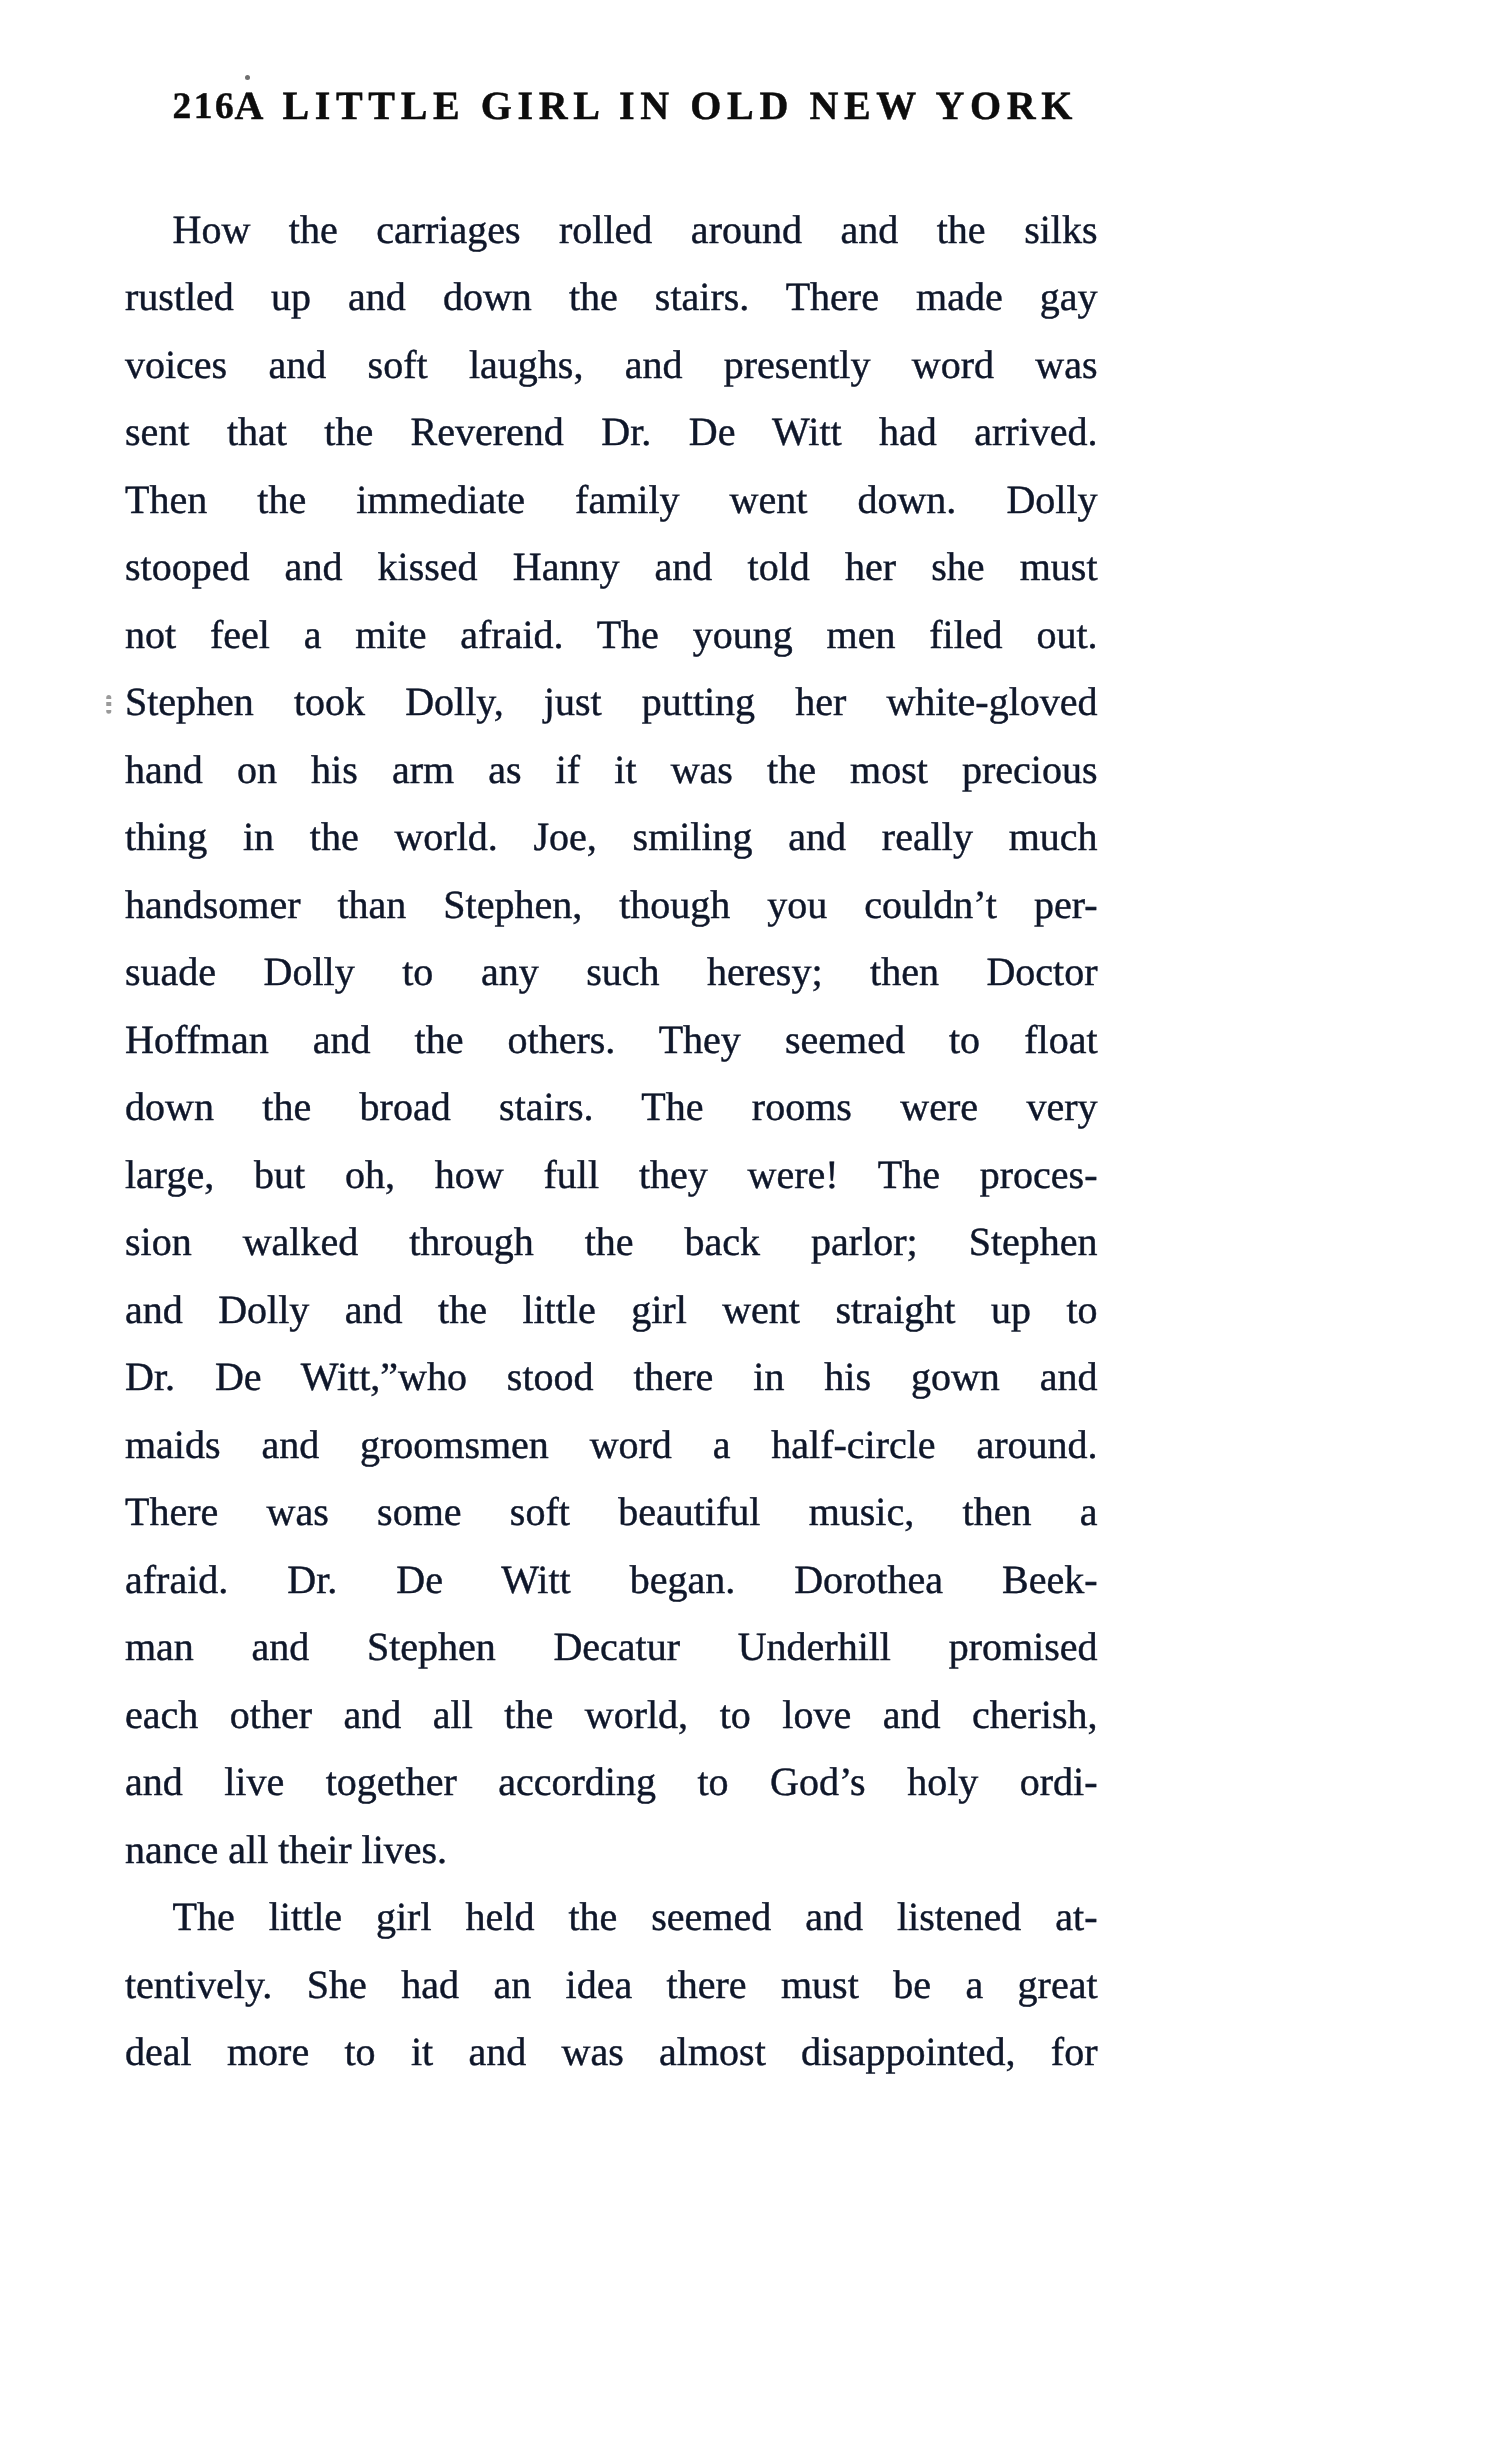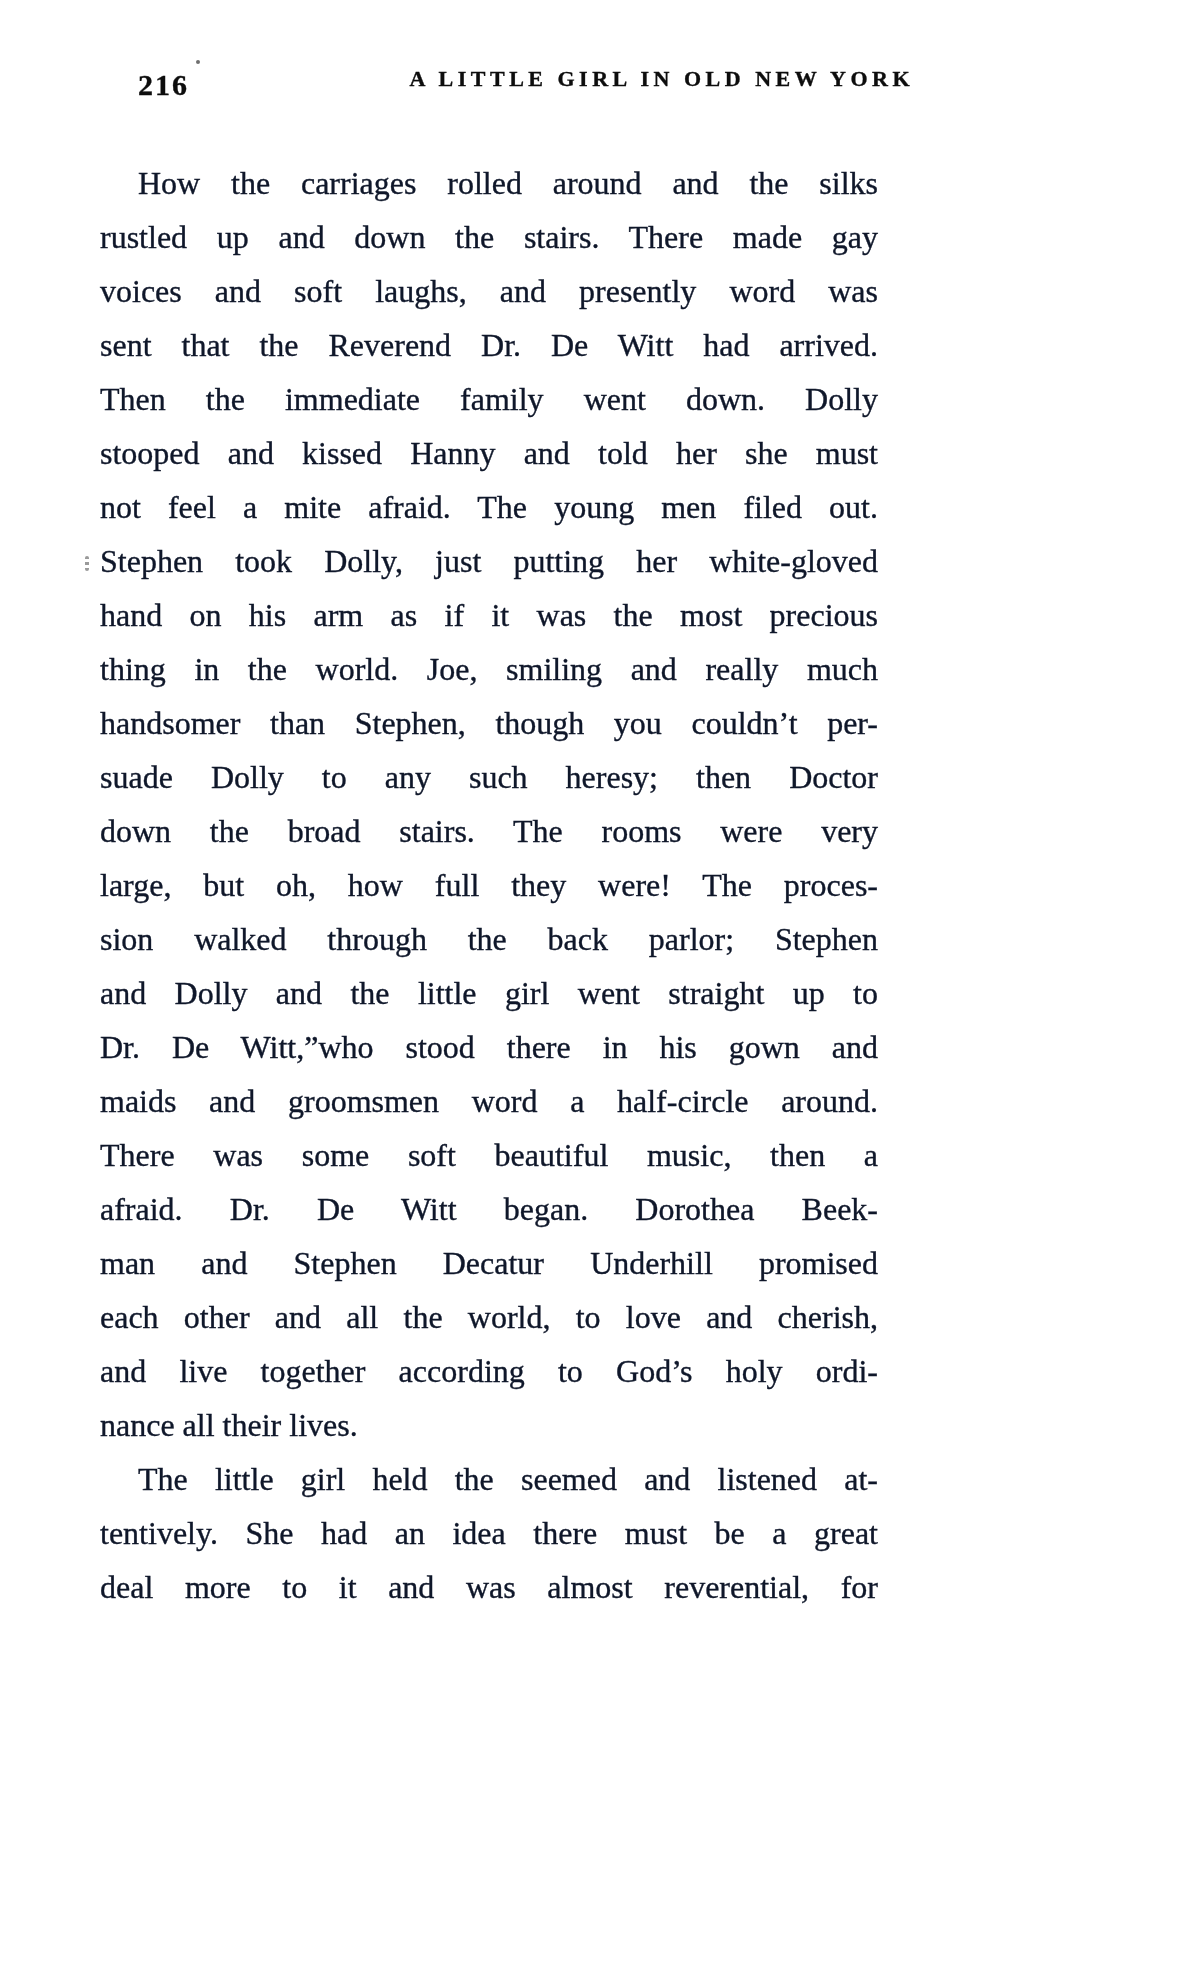--- a/index.html
+++ b/index.html
@@ -33,22 +33,22 @@
     position: absolute;
     left: 2px;
     top: 6px;
     font-size: 30px;
     font-weight: bold;
     letter-spacing: 2px;
     color: #0d0d0d;
   }
   .running-title {
     width: 100%;
-    text-align: right;
-    font-size: 22px;
+    text-align: center;
+    font-size: 32px;
     font-weight: bold;
     letter-spacing: 4.5px;
     padding-top: 4px;
     color: #0d0d0d;
     white-space: nowrap;
   }
   .text-block {
     position: absolute;
     left: 100px;
     top: 156px;
@@ -107,33 +107,34 @@
       <div class="line">voices and soft laughs, and presently word was</div>
       <div class="line">sent that the Reverend Dr. De Witt had arrived.</div>
       <div class="line">Then the immediate family went down. Dolly</div>
       <div class="line">stooped and kissed Hanny and told her she must</div>
       <div class="line">not feel a mite afraid. The young men filed out.</div>
       <div class="line">Stephen took Dolly, just putting her white-gloved</div>
       <div class="line">hand on his arm as if it was the most precious</div>
       <div class="line">thing in the world. Joe, smiling and really much</div>
       <div class="line">handsomer than Stephen, though you couldn’t per-</div>
       <div class="line">suade Dolly to any such heresy; then Doctor</div>
+      <div class="line">Hoffman and the others. They seemed to float</div>
       <div class="line">down the broad stairs. The rooms were very</div>
       <div class="line">large, but oh, how full they were! The proces-</div>
       <div class="line">sion walked through the back parlor; Stephen</div>
       <div class="line">and Dolly and the little girl went straight up to</div>
       <div class="line">Dr. De Witt,”who stood there in his gown and</div>
       <div class="line">maids and groomsmen word a half-circle around.</div>
       <div class="line">There was some soft beautiful music, then a</div>
       <div class="line">afraid. Dr. De Witt began. Dorothea Beek-</div>
       <div class="line">man and Stephen Decatur Underhill promised</div>
       <div class="line">each other and all the world, to love and cherish,</div>
       <div class="line">and live together according to God’s holy ordi-</div>
       <div class="line endline">nance all their lives.</div>
       <div class="line indent">The little girl held the seemed and listened at-</div>
       <div class="line">tentively. She had an idea there must be a great</div>
-      <div class="line">deal more to it and was almost reverential, for</div>
+      <div class="line">deal more to it and was almost disappointed, for</div>
     </div>
 
   <div class="ink-speck speck-top"></div>
   <div class="ink-speck speck-margin"></div>
 
 </div>
 
 </body></html>

